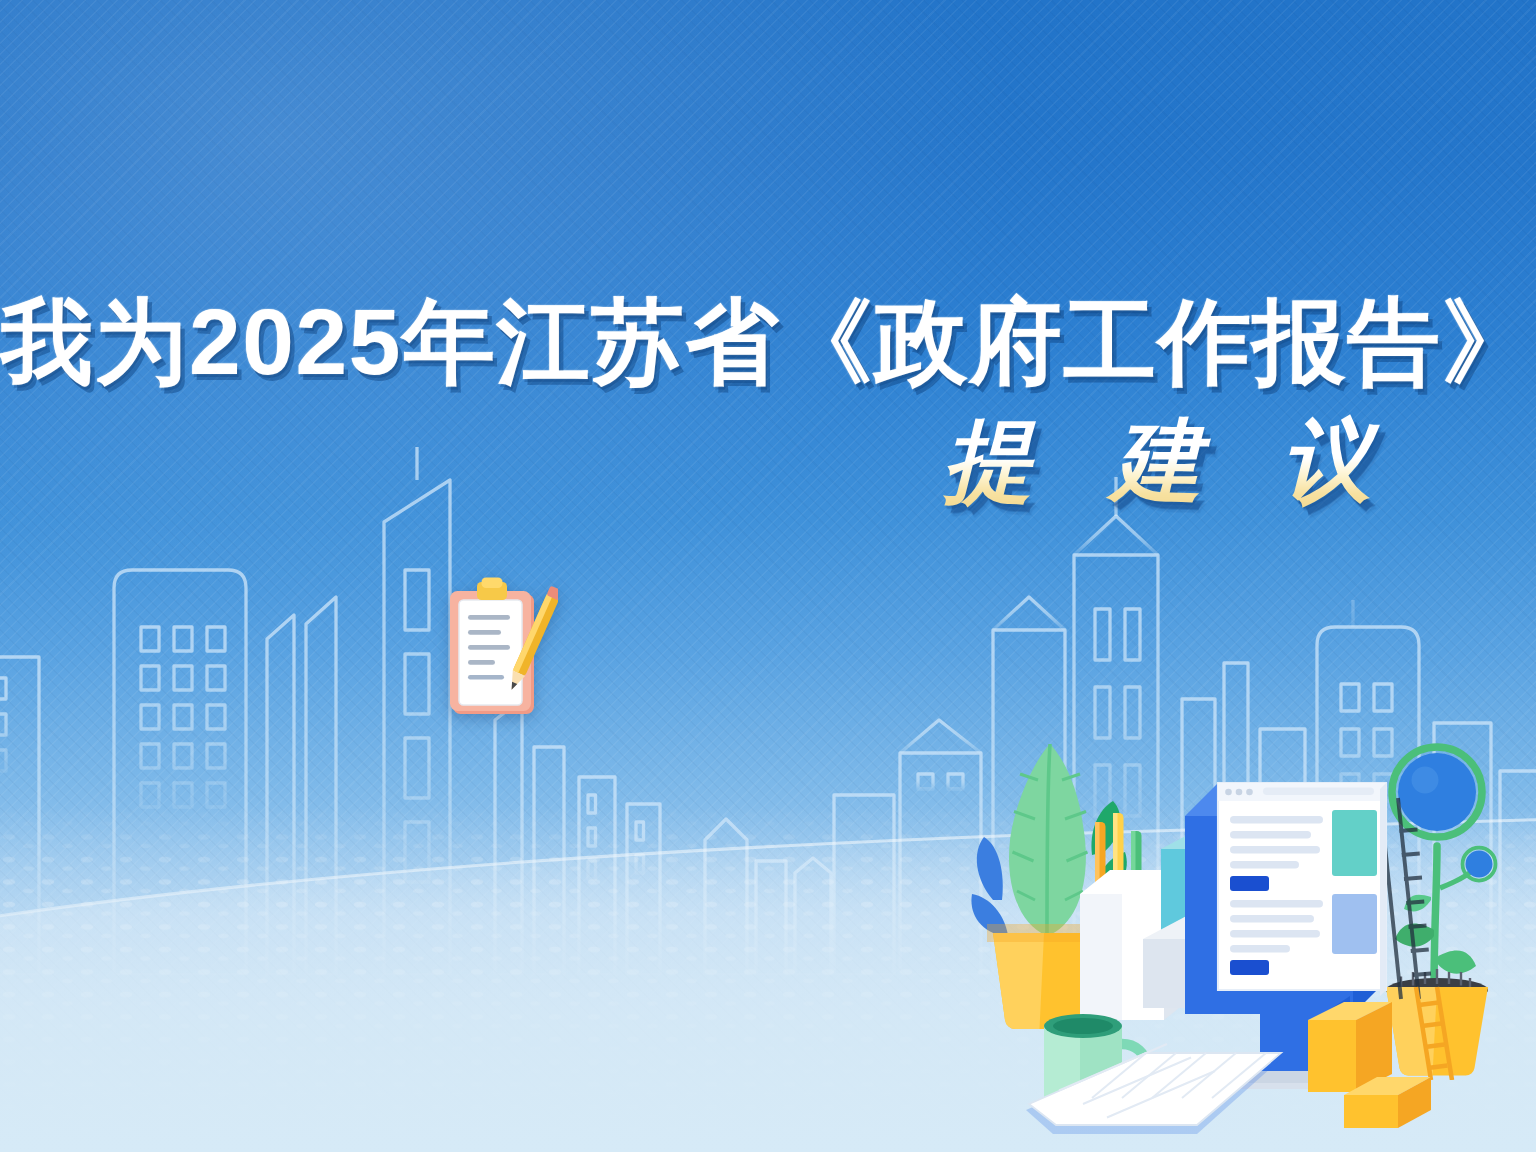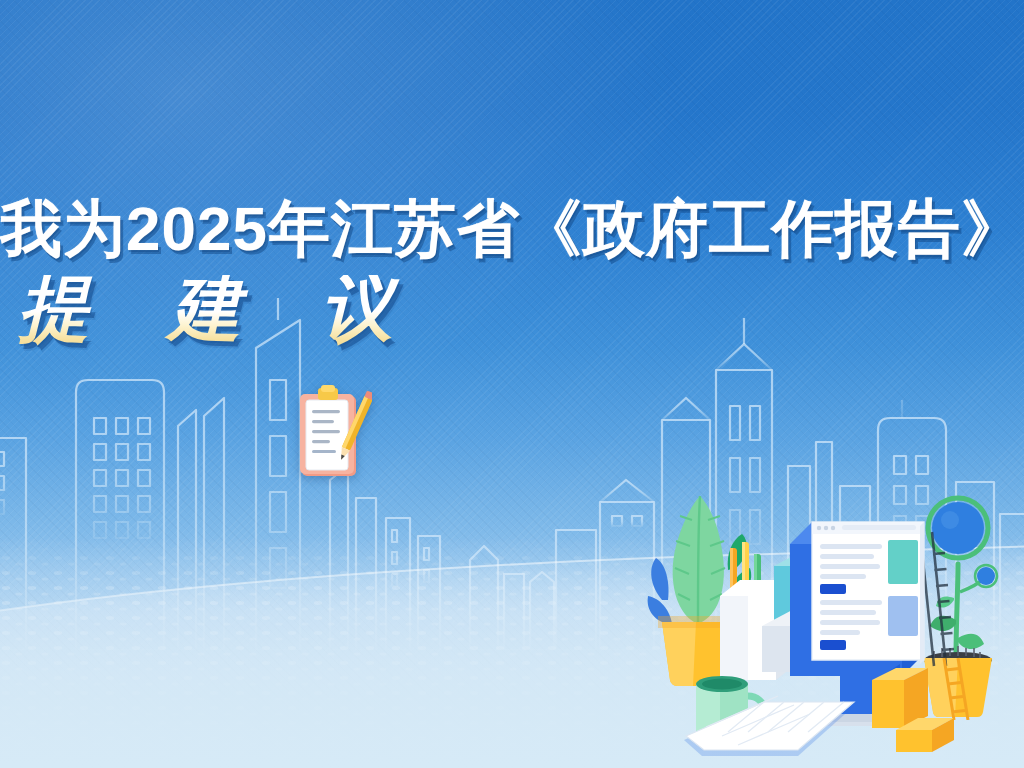--- a/index.html
+++ b/index.html
@@ -63,21 +63,21 @@
     pointer-events:none;
   }
   .ground-fade{
     position:absolute;inset:0;
     background:linear-gradient(180deg, rgba(210,230,245,0) 0%, rgba(205,228,245,.55) 38%, rgba(211,232,246,.9) 70%, rgba(214,234,247,1) 100%);
   }
 
   
   .headline{
     position:absolute;left:0;top:196px;width:932px;
-    text-align:left;
+    text-align:right;
     z-index:8;
   }
   .line1{
     font-size:62px;
     font-weight:bold;
     letter-spacing:1px;
     color:#ffffff;
     line-height:1.05;
     white-space:nowrap;
     text-shadow:
@@ -86,33 +86,32 @@
        0 0 1px rgba(255,255,255,.9);
     transform:scaleX(1.0);
   }
   .line2-wrap{
     position:relative;
     margin-top:14px;
     height:118px;
   }
   .line2{
     display:inline-block;
-    font-size:72px;
+    font-size:60px;
     font-weight:bold;
     line-height:1.1;
     letter-spacing:18px;
     font-style:italic;
     padding-left:18px;
     background:linear-gradient(180deg,#ffffff 0%,#ffffff 46%,#fdf3cf 64%,#f7e1a0 82%,#f3d98f 100%);
     -webkit-background-clip:text;
     background-clip:text;
     color:transparent;
     -webkit-text-fill-color:transparent;
     filter:drop-shadow(4px 5px 0 rgba(14,64,128,.45)) drop-shadow(1px 2px 0 rgba(14,64,128,.30));
-    font-family:Liberation Mono, monospace;
   }
 
   
   .clipboard{
     position:absolute;left:296px;top:382px;width:76px;height:102px;
     z-index:9;
     filter:drop-shadow(0 3px 5px rgba(10,50,100,.30));
   }
 
   

